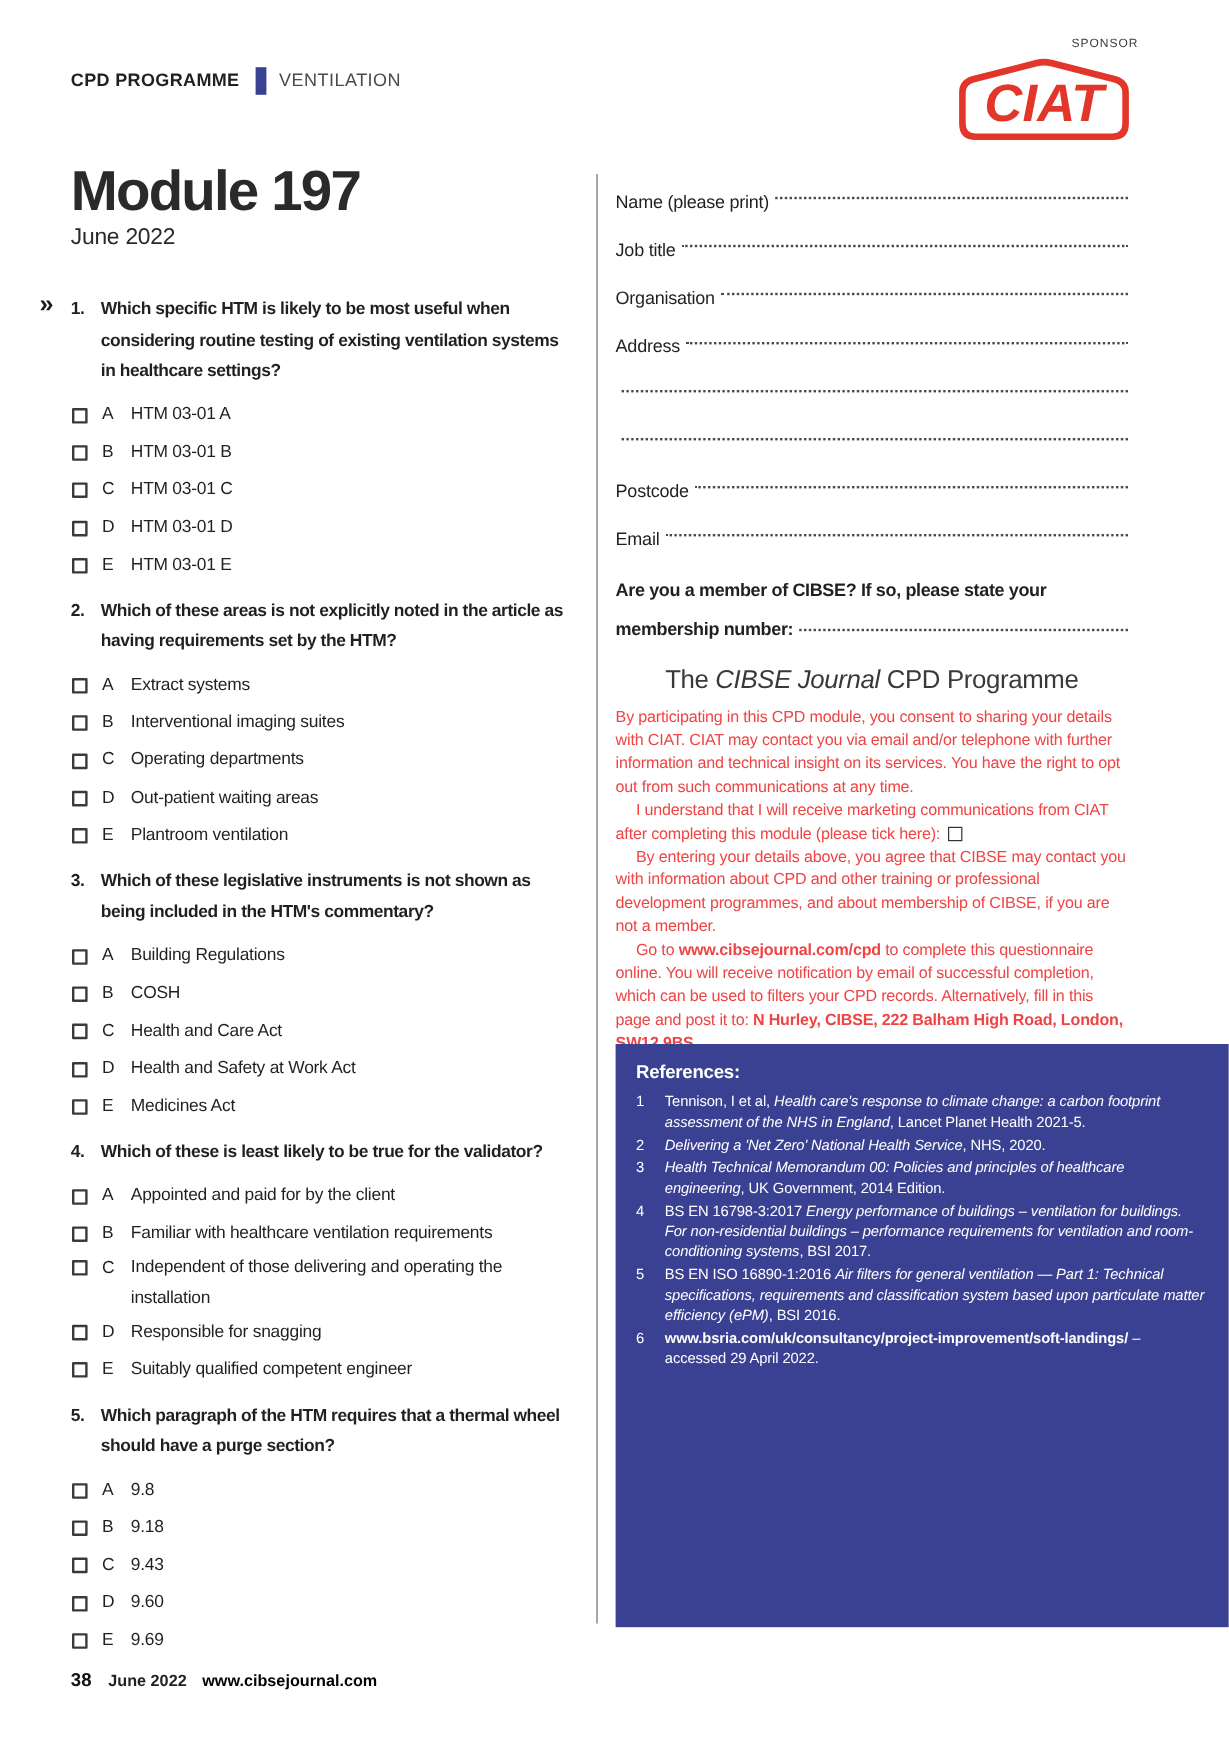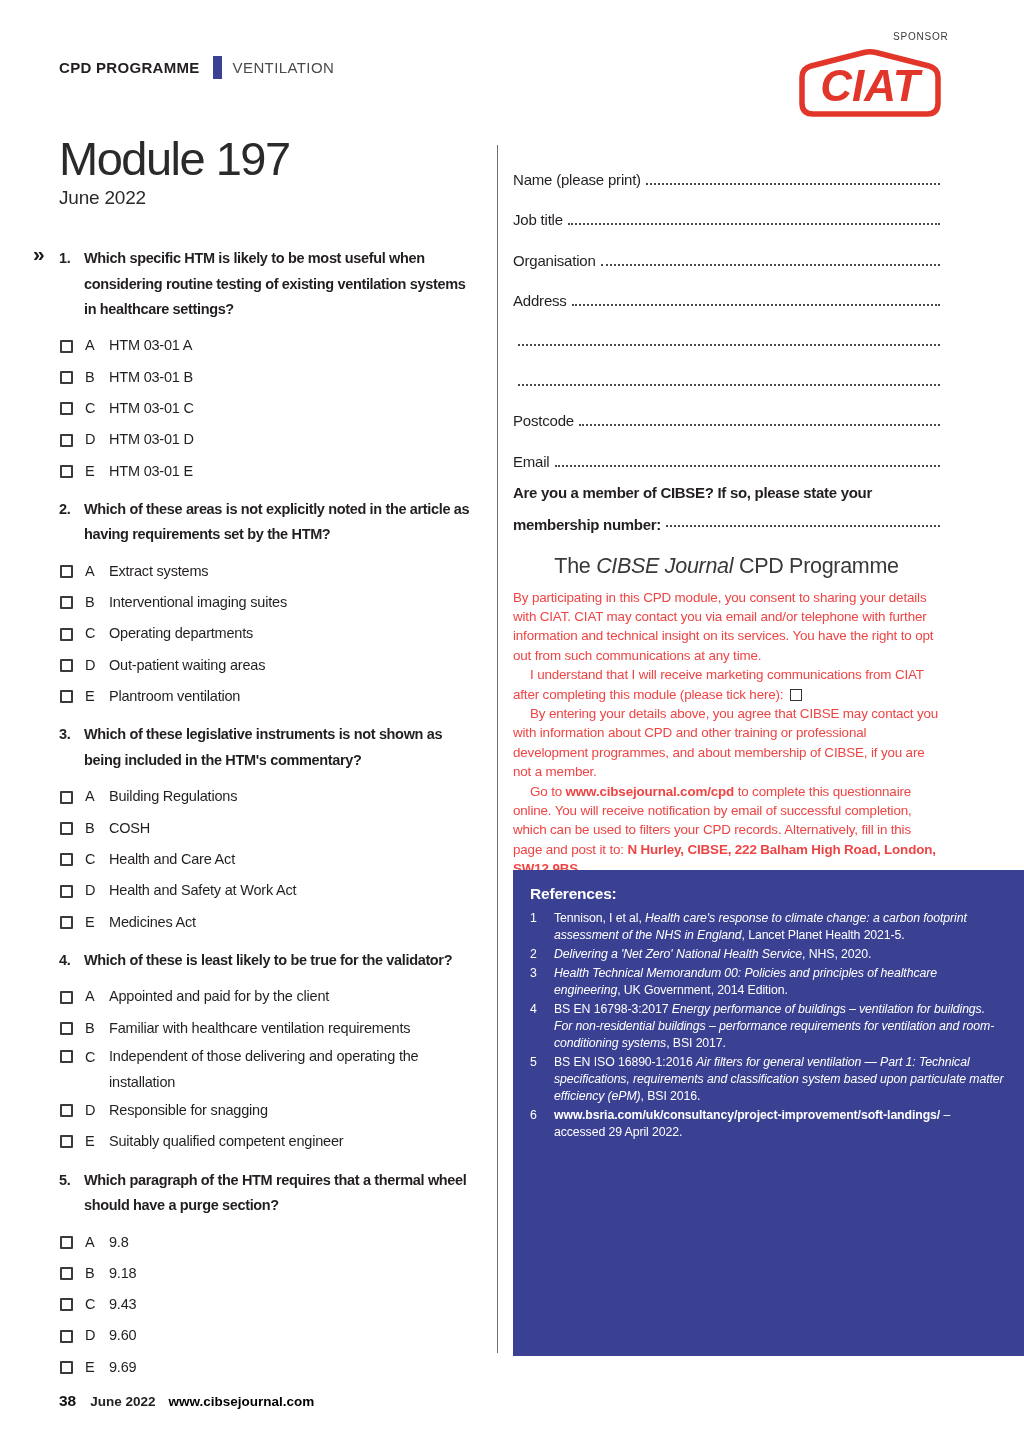--- a/index.html
+++ b/index.html
@@ -12,21 +12,21 @@
   .header-section { font-size:15px; font-weight:bold; letter-spacing:.3px; color:#231f20; }
   .header-bar { width:9px; height:23px; background:#3b4192; margin:0 11px 0 13px; }
   .header-topic { font-size:15px; color:#4a4a4a; letter-spacing:.4px; }
 
   .sponsor-label { position:absolute; left:893px; top:31px; font-size:10px;
                    letter-spacing:.8px; color:#3a3a3a; }
   .ciat-logo { position:absolute; left:798px; top:46px; }
 
   
   .title-block { position:absolute; left:59px; top:134px; }
-  .module-title { font-size:47px; font-weight:normal; letter-spacing:-1.5px; color:#2b2a29; line-height:1.05; }
+  .module-title { font-size:47px; font-weight:bold; letter-spacing:-1.5px; color:#2b2a29; line-height:1.05; }
   .module-date { font-size:19px; color:#2b2a29; margin-top:4px; letter-spacing:-.2px; }
 
   
   .divider { position:absolute; left:497px; top:145px; width:1px; height:1208px; background:#6e6e6e; }
 
   .questions-col { position:absolute; left:59px; top:246px; width:412px; }
   .lead-chevron { position:absolute; left:-26px; top:-4px; font-size:21px; font-weight:bold; color:#1a1a1a; }
 
   .question { margin-bottom:10px; position:relative; }
   .q-head { display:flex; margin-bottom:8px; }
@@ -36,21 +36,21 @@
   .option-row.wrap { align-items:flex-start; }
   .checkbox { width:13px; height:13px; border:2px solid #3a3a3a; border-radius:1px;
               background:#fff; flex:none; margin-right:12px; }
   .option-row.wrap .checkbox { margin-top:6px; }
   .opt-letter { width:24px; flex:none; font-size:14.5px; letter-spacing:-.2px; line-height:25.5px; }
   .option-row.wrap .opt-letter { line-height:25.5px; margin-top:1px; }
   .opt-label { font-size:14.5px; letter-spacing:-.2px; line-height:25.5px; max-width:330px; }
 
   
   .right-col { position:absolute; left:513px; top:148px; width:427px; }
-  .form-row { display:flex; align-items:flex-end; height:40.2px; }
+  .form-row { display:flex; align-items:center; height:40.2px; }
   .f-label { font-size:15px; letter-spacing:-.2px; white-space:nowrap; }
   .dots { flex:1; border-bottom:2px dotted #4c4846; position:relative; top:-3px; margin-left:5px; }
   .member-block { margin-top:7px; }
   .member-line { font-size:15px; font-weight:bold; letter-spacing:-.3px; line-height:32px; }
   .member-line2 { display:flex; align-items:baseline; }
 
   .cpd-heading { margin-top:13px; font-size:21.5px; color:#39383a; letter-spacing:-.3px;text-align:center; }
   .cpd-paragraphs { margin-top:9px; }
   .cpd-p { font-size:13.4px; line-height:19.4px; letter-spacing:-.15px; color:#ef4444; }
   .cpd-p.indent { text-indent:17px; }

